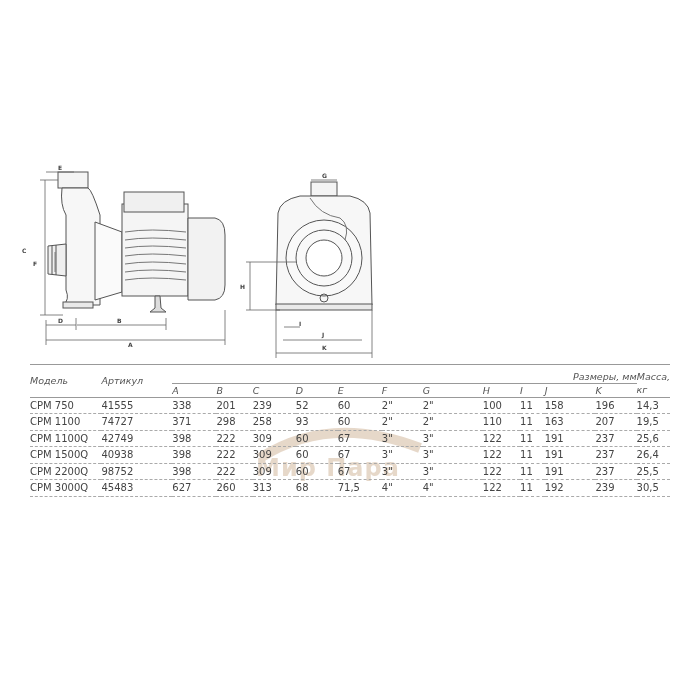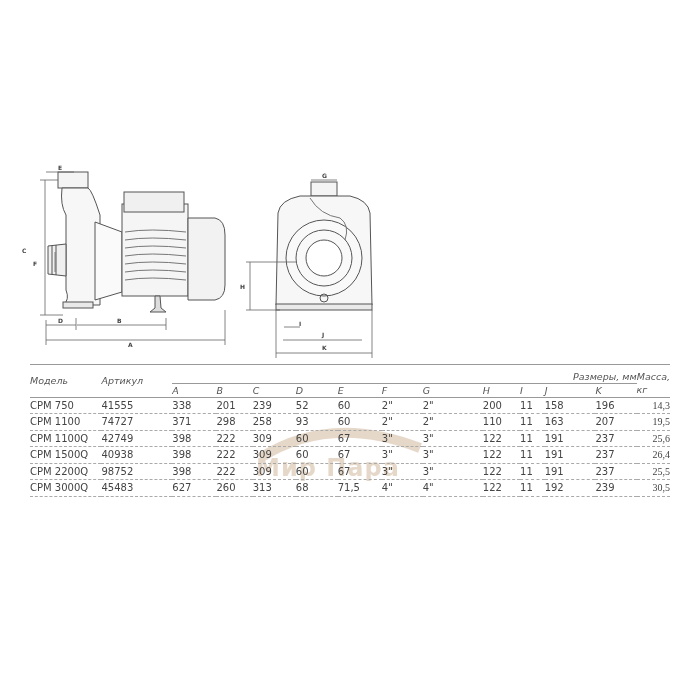--- a/index.html
+++ b/index.html
@@ -4,21 +4,21 @@
 <style>
   html, body { margin:0; padding:0; background:#ffffff; }
   body { width:700px; height:700px; position:relative; overflow:hidden; font-family:"DejaVu Sans", sans-serif; color:#3a3a3a; }
   .drawing { position:absolute; left:0; top:150px; width:700px; height:220px; }
   .table-wrap { position:absolute; left:30px; top:364px; width:640px; }
   table { border-collapse:collapse; width:640px; font-size:10px; color:#444; }
   th { font-weight:normal; font-style:italic; font-size:9.5px; color:#555; text-align:left; padding:0; }
   td { padding:0; height:15.5px; border-bottom:1px dashed #aaa; white-space:nowrap; }
   .toprule { border-top:1px solid #999; }
   .subrule { border-bottom:1px solid #999; }
-  .mass { text-align:right;font-family:Liberation Serif, serif; }
+  .mass { text-align:left; }
   .watermark { position:absolute; left:220px; top:418px; width:260px; height:90px; pointer-events:none; opacity:0.45; }
   .wm-text { position:absolute; left:36px; top:36px; font-family:"DejaVu Sans", sans-serif; font-weight:bold; font-size:24px; color:#c9a98a; letter-spacing:1px; }
 </style>
 </head>
 <body>
 
 <svg class="drawing" viewBox="0 150 700 220" width="700" height="220" xmlns="http://www.w3.org/2000/svg" fill="none" stroke="#555" stroke-width="1">
 
   <g>
 
@@ -155,21 +155,21 @@
       <tr>
         <td>CPM 750</td>
         <td>41555</td>
         <td>338</td>
         <td>201</td>
         <td>239</td>
         <td>52</td>
         <td>60</td>
         <td>2"</td>
         <td>2"</td>
-        <td>200</td>
+        <td>100</td>
         <td>11</td>
         <td>158</td>
         <td>196</td>
         <td class="mass">14,3</td>
       </tr>
       <tr>
         <td>CPM 1100</td>
         <td>74727</td>
         <td>371</td>
         <td>298</td>

